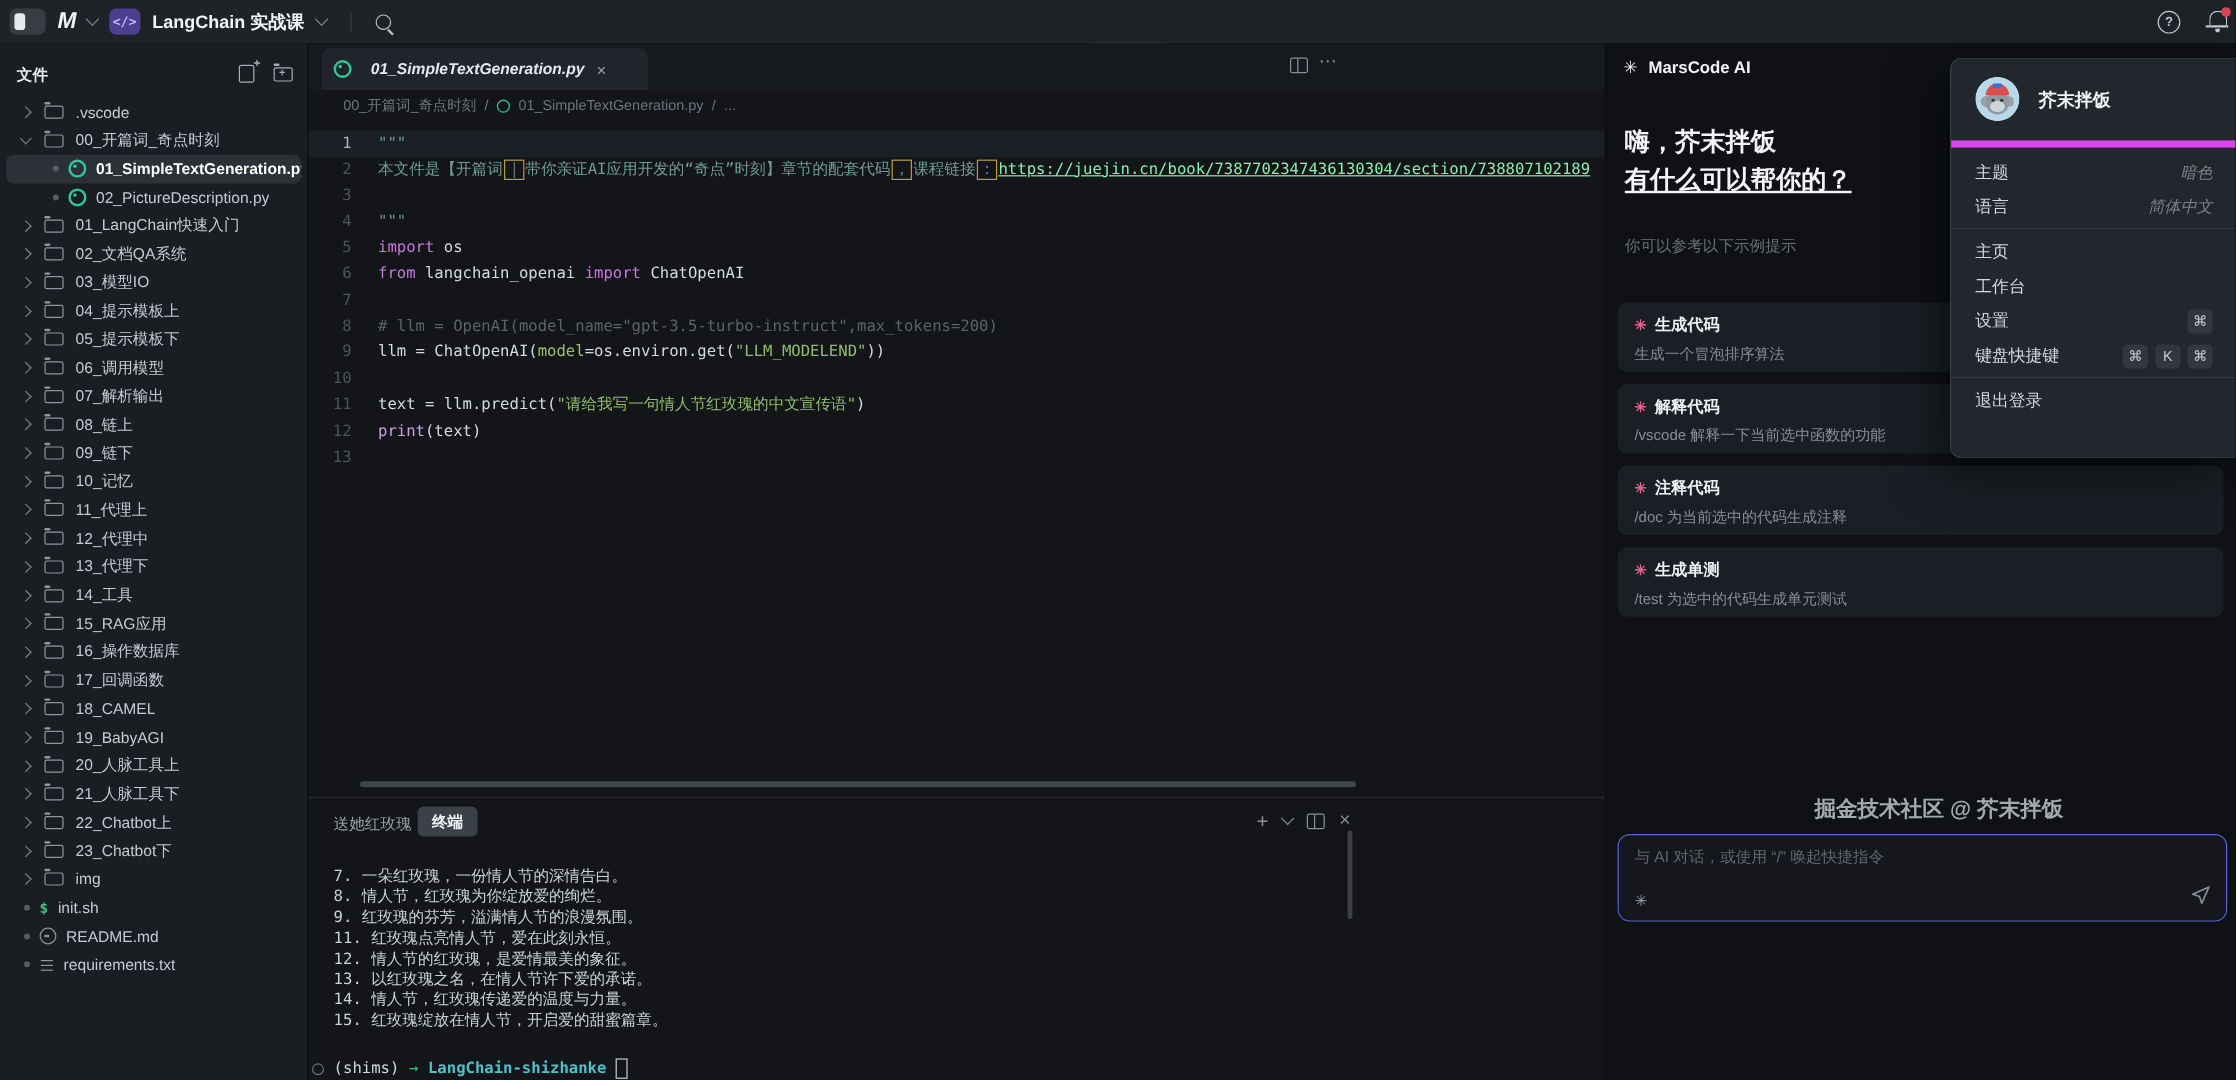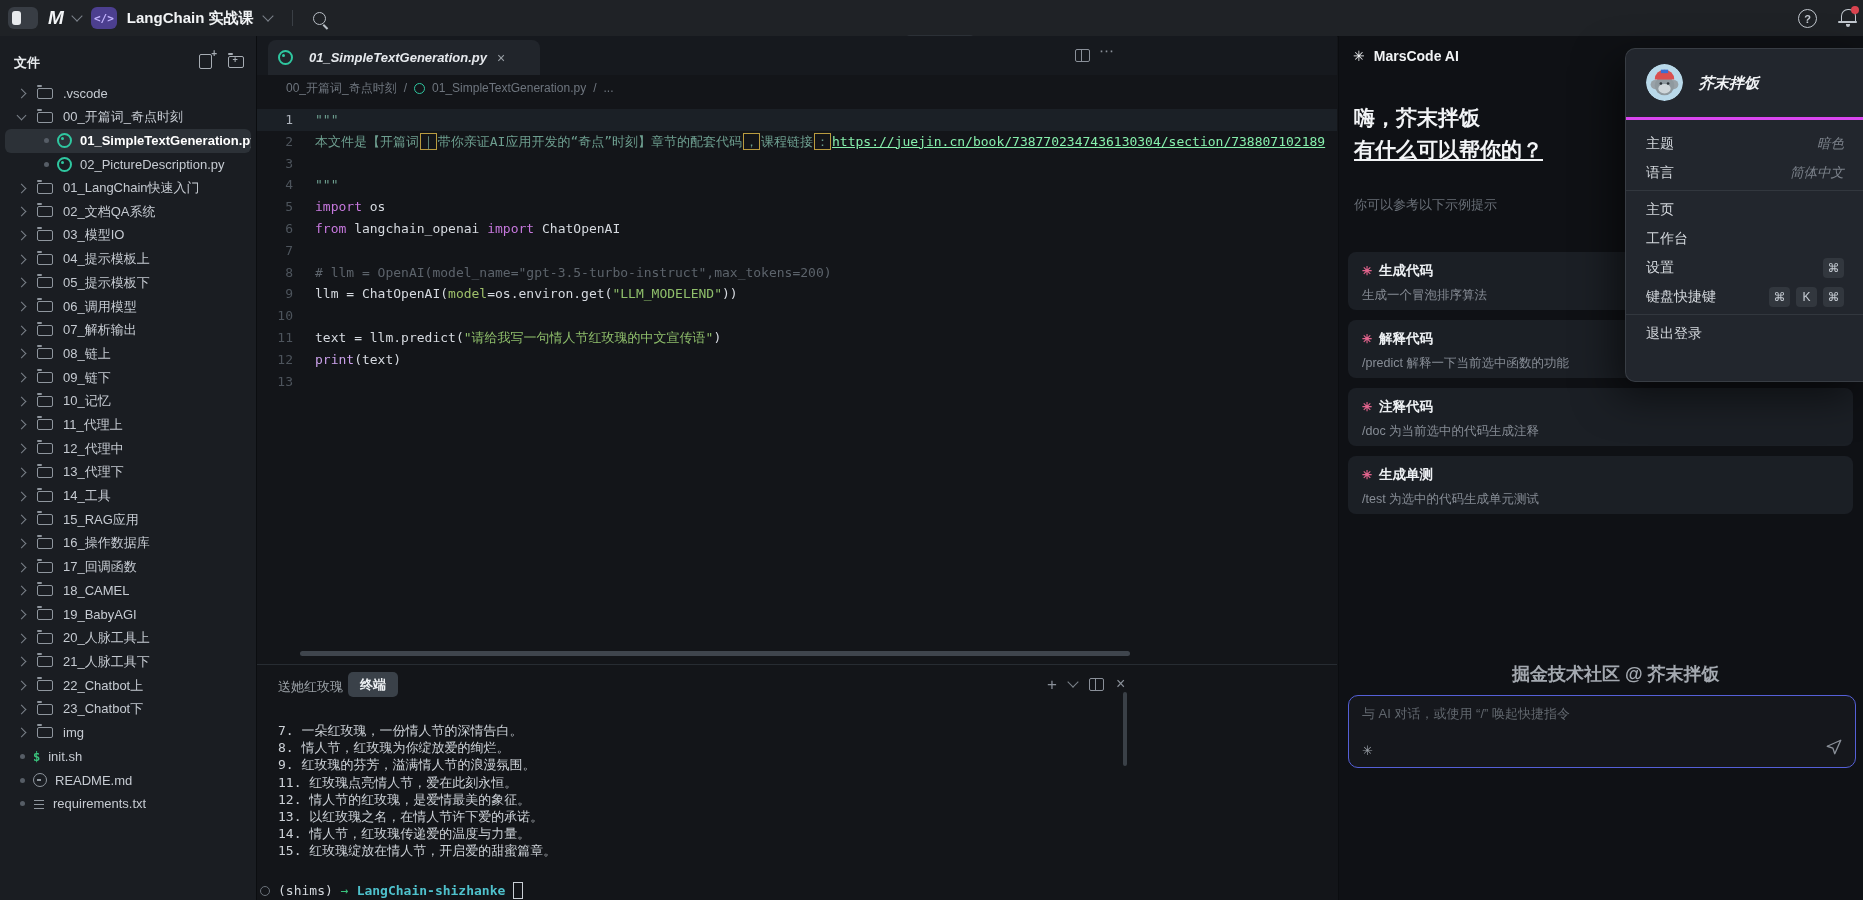--- a/index.html
+++ b/index.html
@@ -113,21 +113,21 @@
   .card-desc{margin-top:7px;font-size:12.5px;color:#878d96;}
   .chatbox{position:absolute;left:9px;top:659px;width:508px;height:73px;border:1.5px solid #5560d8;border-radius:10px;background:#15171c;box-sizing:border-box;}
   .chat-ph{position:absolute;left:13px;top:9px;font-size:13px;color:#61676e;white-space:nowrap;overflow:hidden;max-width:470px;}
   .chat-spark{position:absolute;left:13px;bottom:9px;color:#9aa0a7;font-size:13px;}
   .chat-send{position:absolute;right:12px;bottom:7px;}
   .watermark{left:1512px;top:662px;font-size:18px;font-weight:700;color:rgba(190,196,203,0.85);
              pointer-events:none;z-index:40;white-space:nowrap;}
   
   .menu{left:1625px;top:48px;width:238px;height:332px;background:#22262d;border:1px solid #383d44;border-right:none;
         border-radius:10px 0 0 10px;box-shadow:-10px 14px 40px rgba(0,0,0,.55);z-index:50;}
-  .menu-user{position:absolute;left:0;top:0;width:100%;height:68px;border-bottom:3px solid #d946ef;font-style:italic;}
+  .menu-user{position:absolute;left:0;top:0;width:100%;height:68px;border-bottom:6px solid #d946ef;}
   .avatar{position:absolute;left:20px;top:15px;width:37px;height:37px;border-radius:50%;overflow:hidden;}
   .uname{position:absolute;left:73px;top:25px;font-size:15px;font-weight:700;color:#f2f4f6;}
   .mi{position:absolute;left:0;width:100%;height:29px;display:flex;align-items:center;padding:0 20px;box-sizing:border-box;
       font-size:14px;color:#d4d8dd;cursor:pointer;}
   .mi .mval{margin-left:auto;color:#7b818a;font-size:13.5px;white-space:nowrap;font-style:italic;}
   .mi .keys{margin-left:auto;display:flex;gap:6px;}
   .keycap{min-width:13px;height:20px;padding:0 4px;background:#32373e;border-radius:4px;color:#c6ccd3;font-size:12px;
           display:flex;align-items:center;justify-content:center;}
   .mdiv{position:absolute;left:0;width:100%;height:1px;background:#32373e;}
 </style>
@@ -404,21 +404,21 @@
             <span class="card-spark">✳</span>
             <span>生成代码</span>
           </div>
           <div class="card-desc">生成一个冒泡排序算法</div>
         </div>
         <div class="card">
           <div class="card-title">
             <span class="card-spark">✳</span>
             <span>解释代码</span>
           </div>
-          <div class="card-desc">/predict 解释一下当前选中函数的功能</div>
+          <div class="card-desc">/vscode 解释一下当前选中函数的功能</div>
         </div>
         <div class="card">
           <div class="card-title">
             <span class="card-spark">✳</span>
             <span>注释代码</span>
           </div>
           <div class="card-desc">/doc 为当前选中的代码生成注释</div>
         </div>
         <div class="card">
           <div class="card-title">

